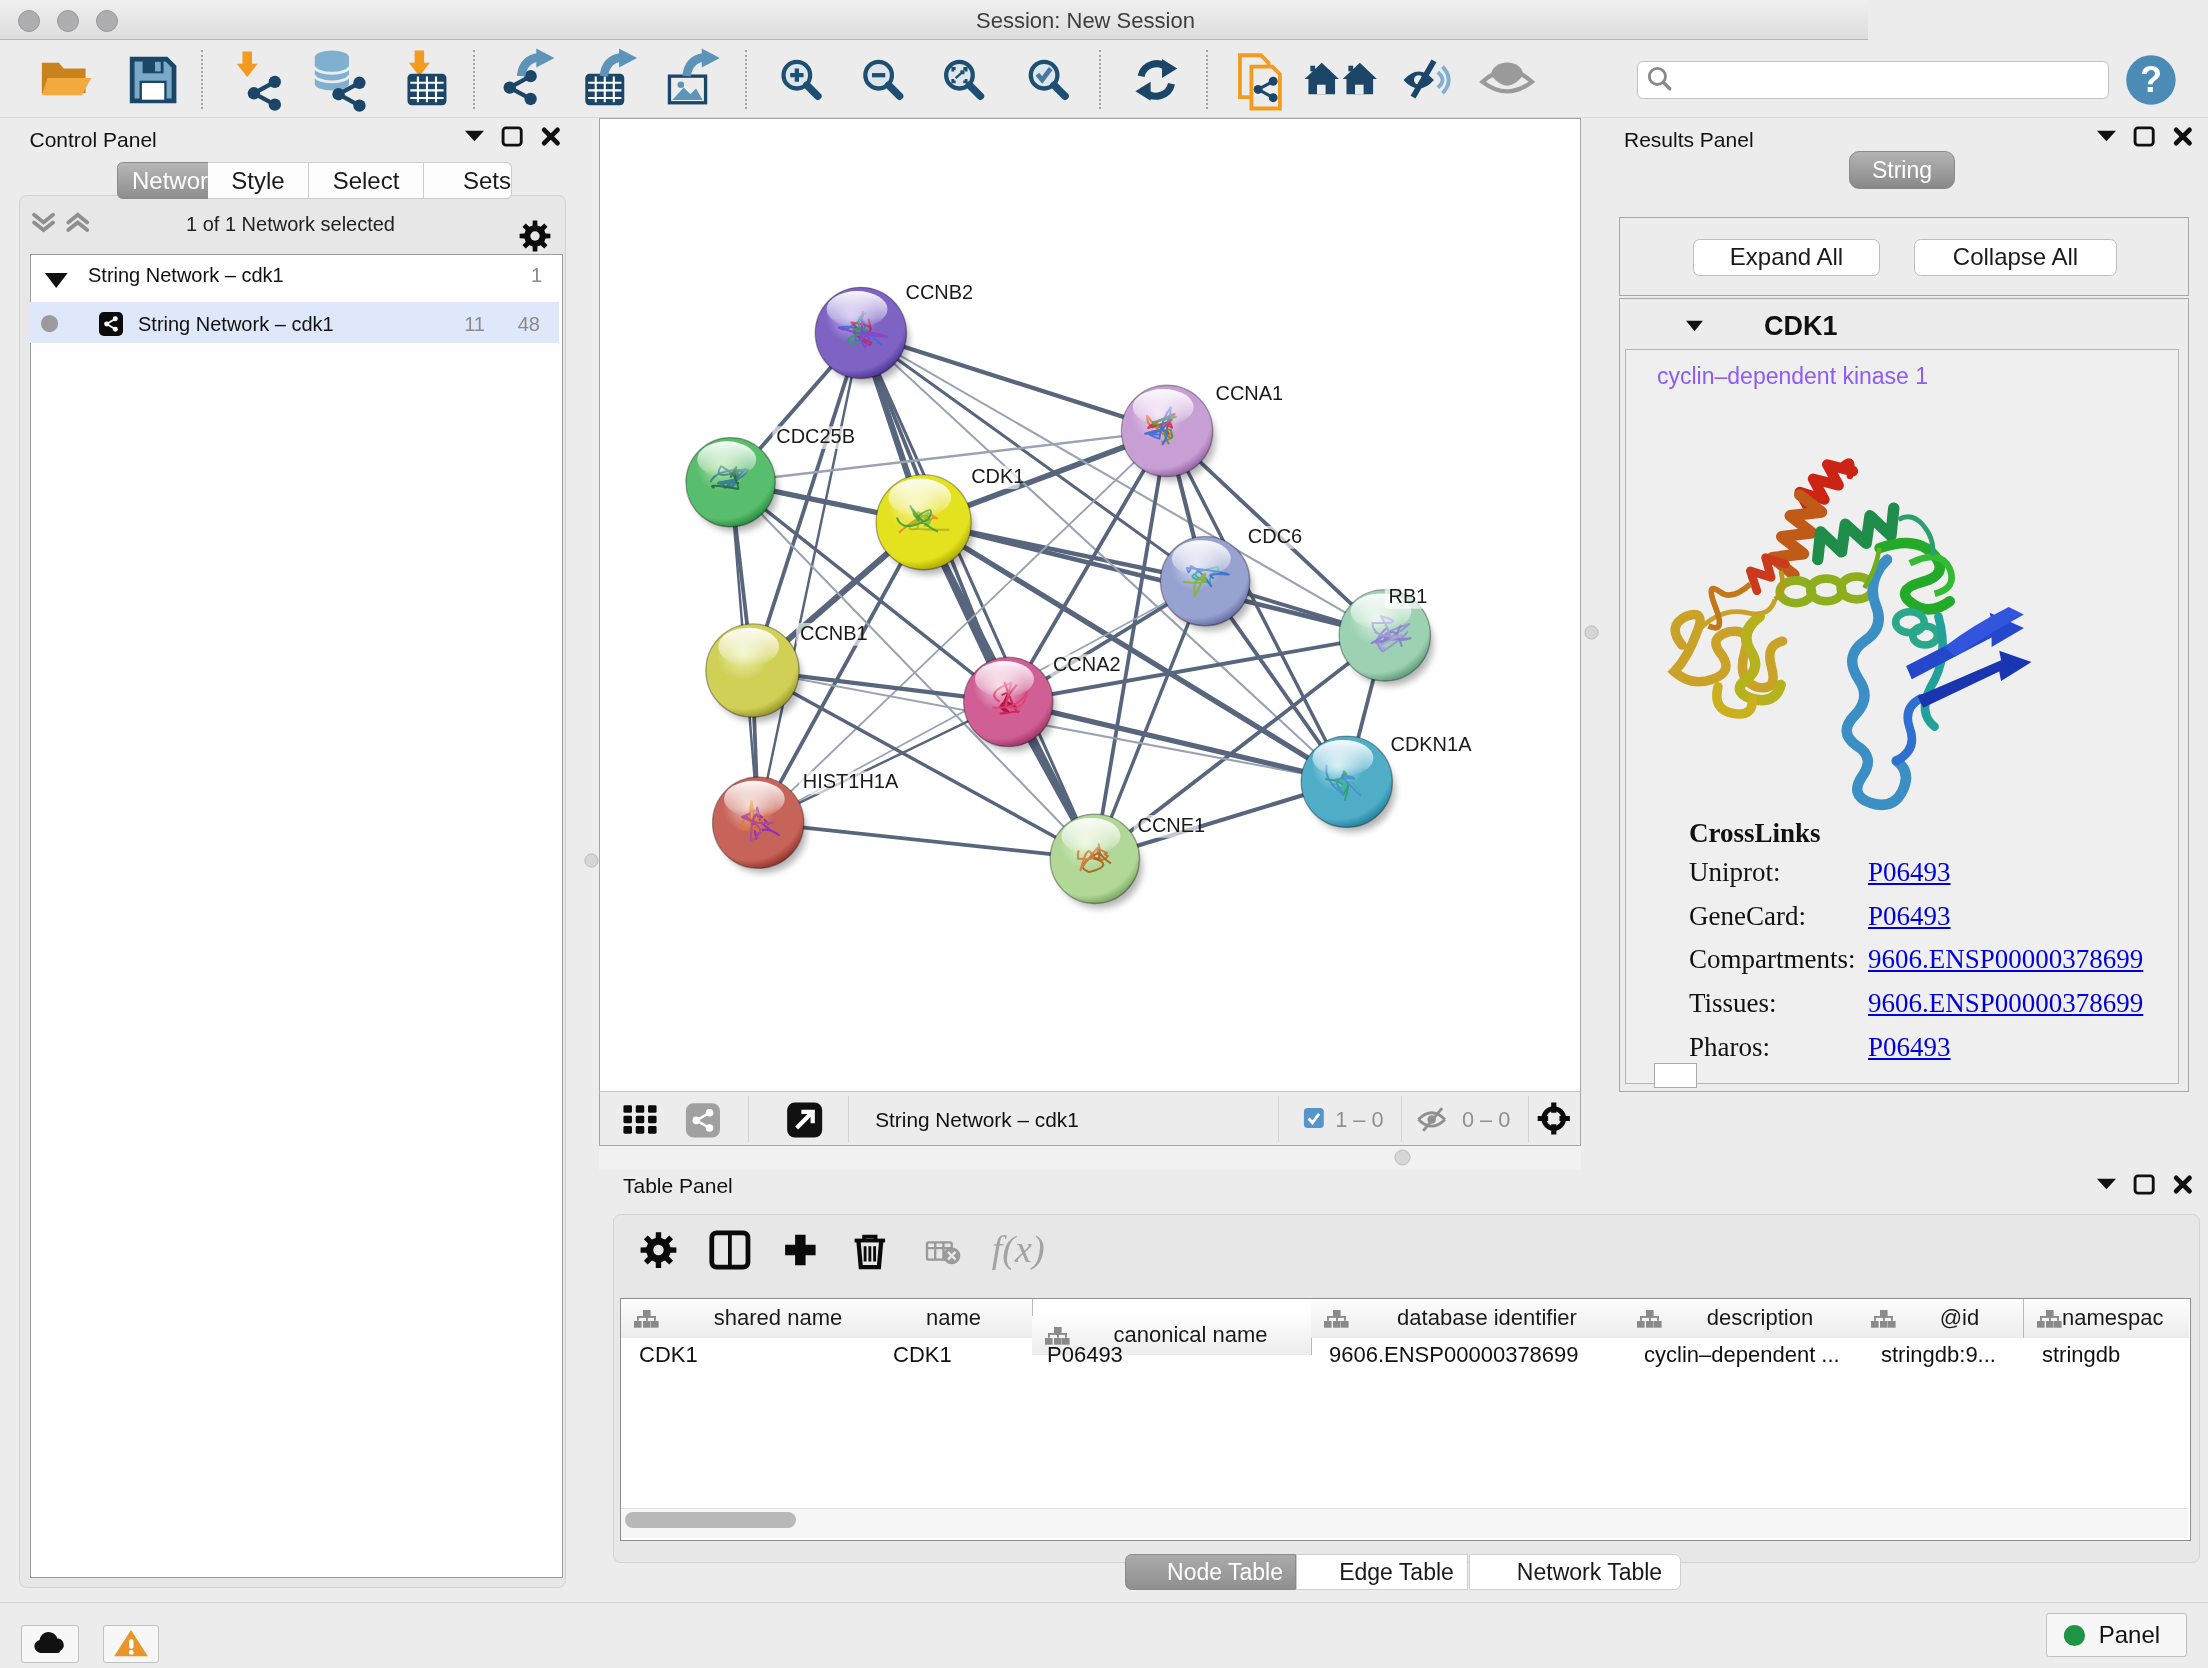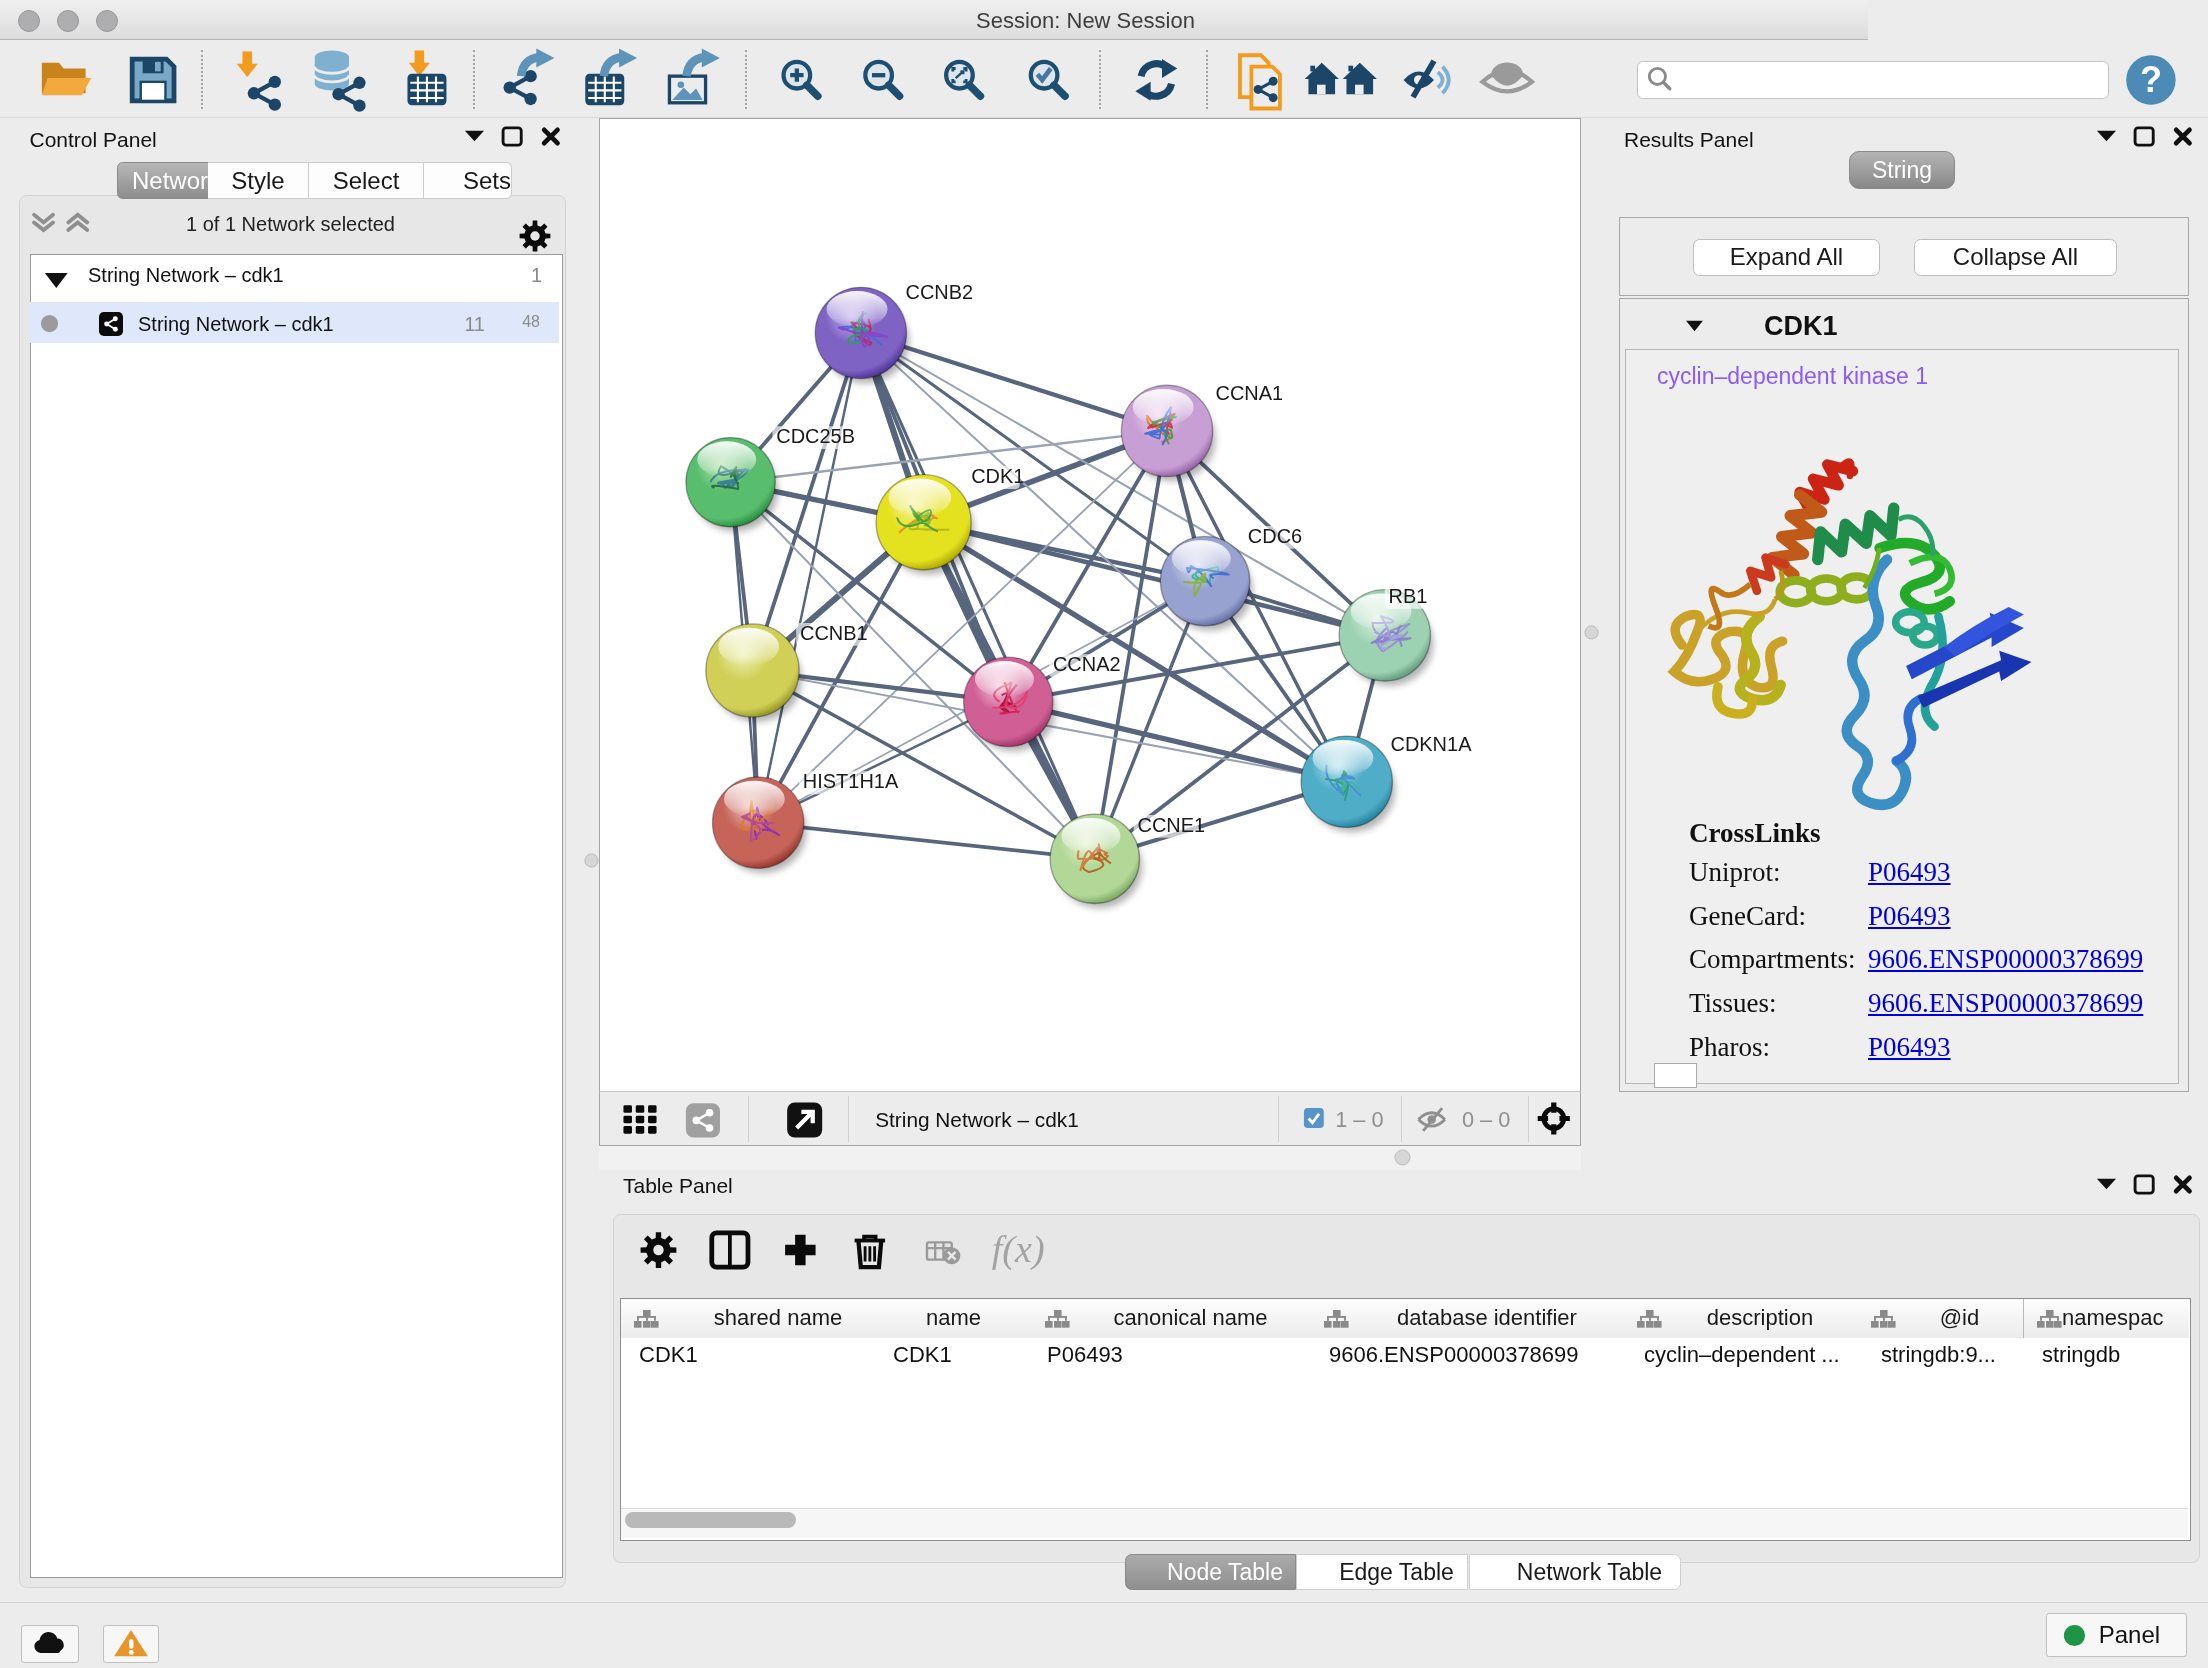--- a/index.html
+++ b/index.html
@@ -282,21 +282,21 @@
       <circle cx="8" cy="12.5" r="2.6"></circle>
       <circle cx="17" cy="7" r="2.6"></circle>
       <circle cx="17" cy="18" r="2.6"></circle>
     </g>
   <g stroke="#fff" stroke-width="1.8">
       <path d="M8 12.5 L17 7 M8 12.5 L17 18"></path>
     </g>
 </svg>
 <div class="abs" style="left:138px;top:313px;font-size:20px;color:#111;">String Network – cdk1</div>
 <div class="abs" style="left:447px;top:313px;width:38px;text-align:right;font-size:20px;color:#8b8b8b;">11</div>
-<div class="abs" style="left:502px;top:313px;width:38px;text-align:right;font-size:16px;color:#8b8b8b;">48</div>
+<div class="abs" style="left:502px;top:313px;width:38px;text-align:right;font-size:20px;color:#8b8b8b;">48</div>
 
 <div id="canvas" class="abs"><svg width="981" height="1026" viewBox="0 0 1031 1079">
 <defs>
 <radialGradient id="gCCNB2" cx="0.40" cy="0.32" r="0.72">
           <stop offset="0" stop-color="#c6b6f0"></stop>
           <stop offset="0.40" stop-color="#7e63c4"></stop>
           <stop offset="0.82" stop-color="#7e63c4"></stop>
           <stop offset="1" stop-color="#432a8c"></stop>
         </radialGradient>
 <radialGradient id="gCCNA1" cx="0.40" cy="0.32" r="0.72">
@@ -728,21 +728,21 @@
 </svg>
 <div id="tp-table" class="abs"></div>
 
 <div class="th" style="left:621px;width:254px;">
     <span class="hicon"></span>
     <span class="hlab" style="left:60px;width:194px;">shared name</span>
   </div>
 <div class="th" style="left:875px;width:157px;">
     <span class="hlab" style="left:0px;width:157px;">name</span>
   </div>
-<div class="th" style="left:1032px;width:279px;">
+<div class="th" style="left:1032px;width:279px;margin-top:17px;">
     <span class="hicon"></span>
     <span class="hlab" style="left:38px;width:241px;">canonical name</span>
   </div>
 <div class="th" style="left:1311px;width:314px;">
     <span class="hicon"></span>
     <span class="hlab" style="left:38px;width:276px;">database identifier</span>
   </div>
 <div class="th" style="left:1624px;width:234px;">
     <span class="hicon"></span>
     <span class="hlab" style="left:38px;width:196px;">description</span>

